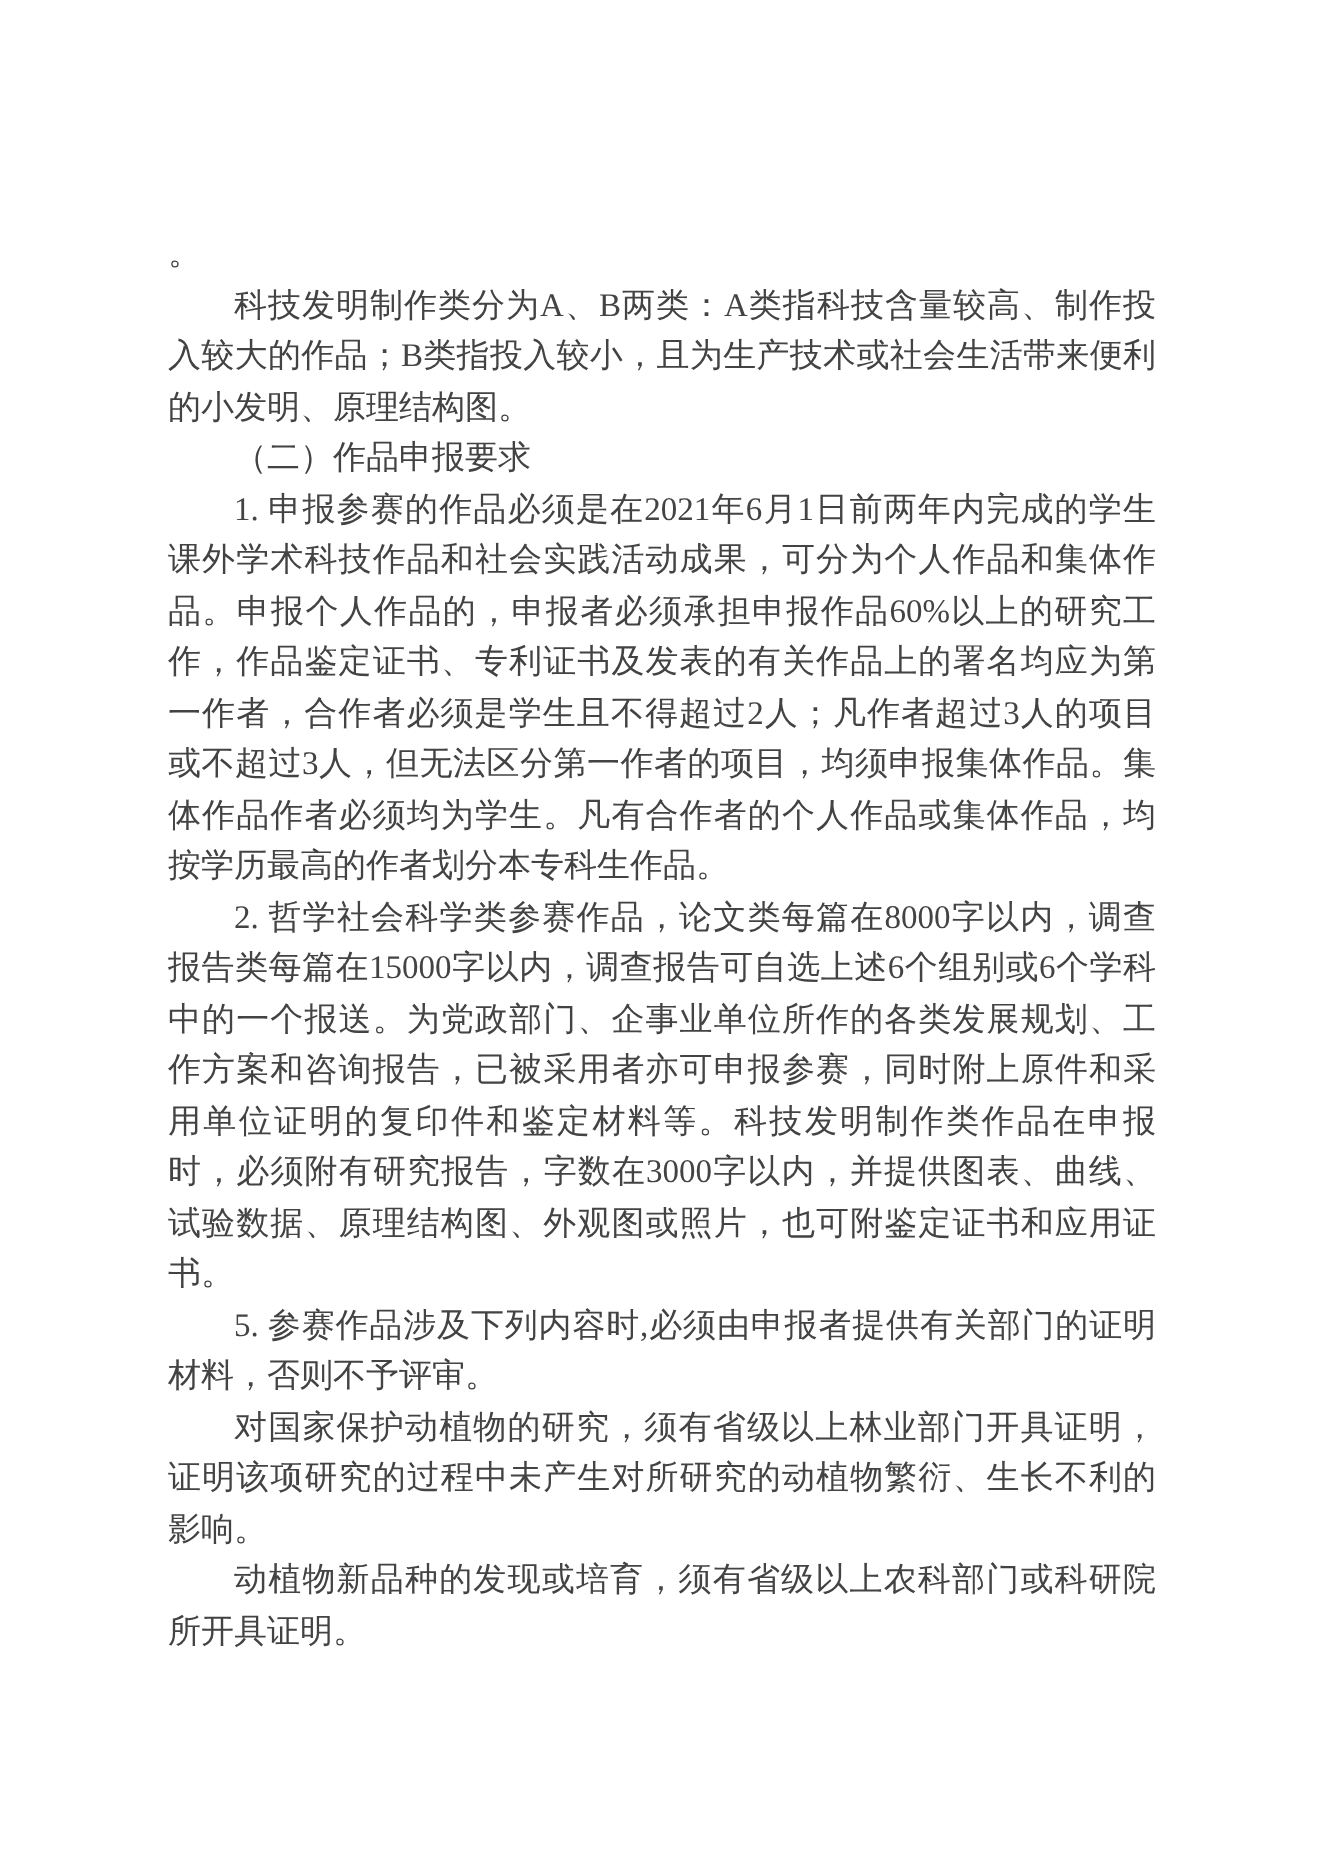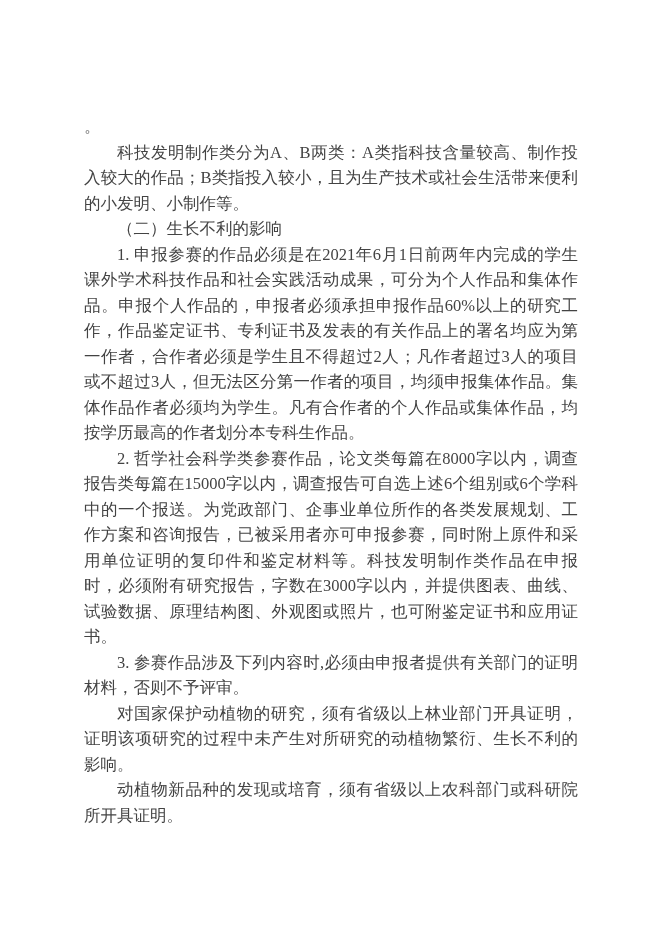--- a/index.html
+++ b/index.html
@@ -33,21 +33,21 @@
   .para.no-indent {
     text-indent: 0;
   }
 </style>
 </head>
 <body>
 
 <div class="page">
   <div class="doc-body">
     <p class="para no-indent">。</p>
-    <p class="para">科技发明制作类分为A、B两类：A类指科技含量较高、制作投入较大的作品；B类指投入较小，且为生产技术或社会生活带来便利的小发明、小制作等。</p>
-    <p class="para">（二）生长不利的影响</p>
+    <p class="para">科技发明制作类分为A、B两类：A类指科技含量较高、制作投入较大的作品；B类指投入较小，且为生产技术或社会生活带来便利的小发明、原理结构图。</p>
+    <p class="para">（二）作品申报要求</p>
     <p class="para">1. 申报参赛的作品必须是在2021年6月1日前两年内完成的学生课外学术科技作品和社会实践活动成果，可分为个人作品和集体作品。申报个人作品的，申报者必须承担申报作品60%以上的研究工作，作品鉴定证书、专利证书及发表的有关作品上的署名均应为第一作者，合作者必须是学生且不得超过2人；凡作者超过3人的项目或不超过3人，但无法区分第一作者的项目，均须申报集体作品。集体作品作者必须均为学生。凡有合作者的个人作品或集体作品，均按学历最高的作者划分本专科生作品。</p>
     <p class="para">2. 哲学社会科学类参赛作品，论文类每篇在8000字以内，调查报告类每篇在15000字以内，调查报告可自选上述6个组别或6个学科中的一个报送。为党政部门、企事业单位所作的各类发展规划、工作方案和咨询报告，已被采用者亦可申报参赛，同时附上原件和采用单位证明的复印件和鉴定材料等。科技发明制作类作品在申报时，必须附有研究报告，字数在3000字以内，并提供图表、曲线、试验数据、原理结构图、外观图或照片，也可附鉴定证书和应用证书。</p>
-    <p class="para">3. 参赛作品涉及下列内容时,必须由申报者提供有关部门的证明材料，否则不予评审。</p>
+    <p class="para">5. 参赛作品涉及下列内容时,必须由申报者提供有关部门的证明材料，否则不予评审。</p>
     <p class="para">对国家保护动植物的研究，须有省级以上林业部门开具证明，证明该项研究的过程中未产生对所研究的动植物繁衍、生长不利的影响。</p>
     <p class="para">动植物新品种的发现或培育，须有省级以上农科部门或科研院所开具证明。</p>
   </div>
 </div>
 
 </body></html>

